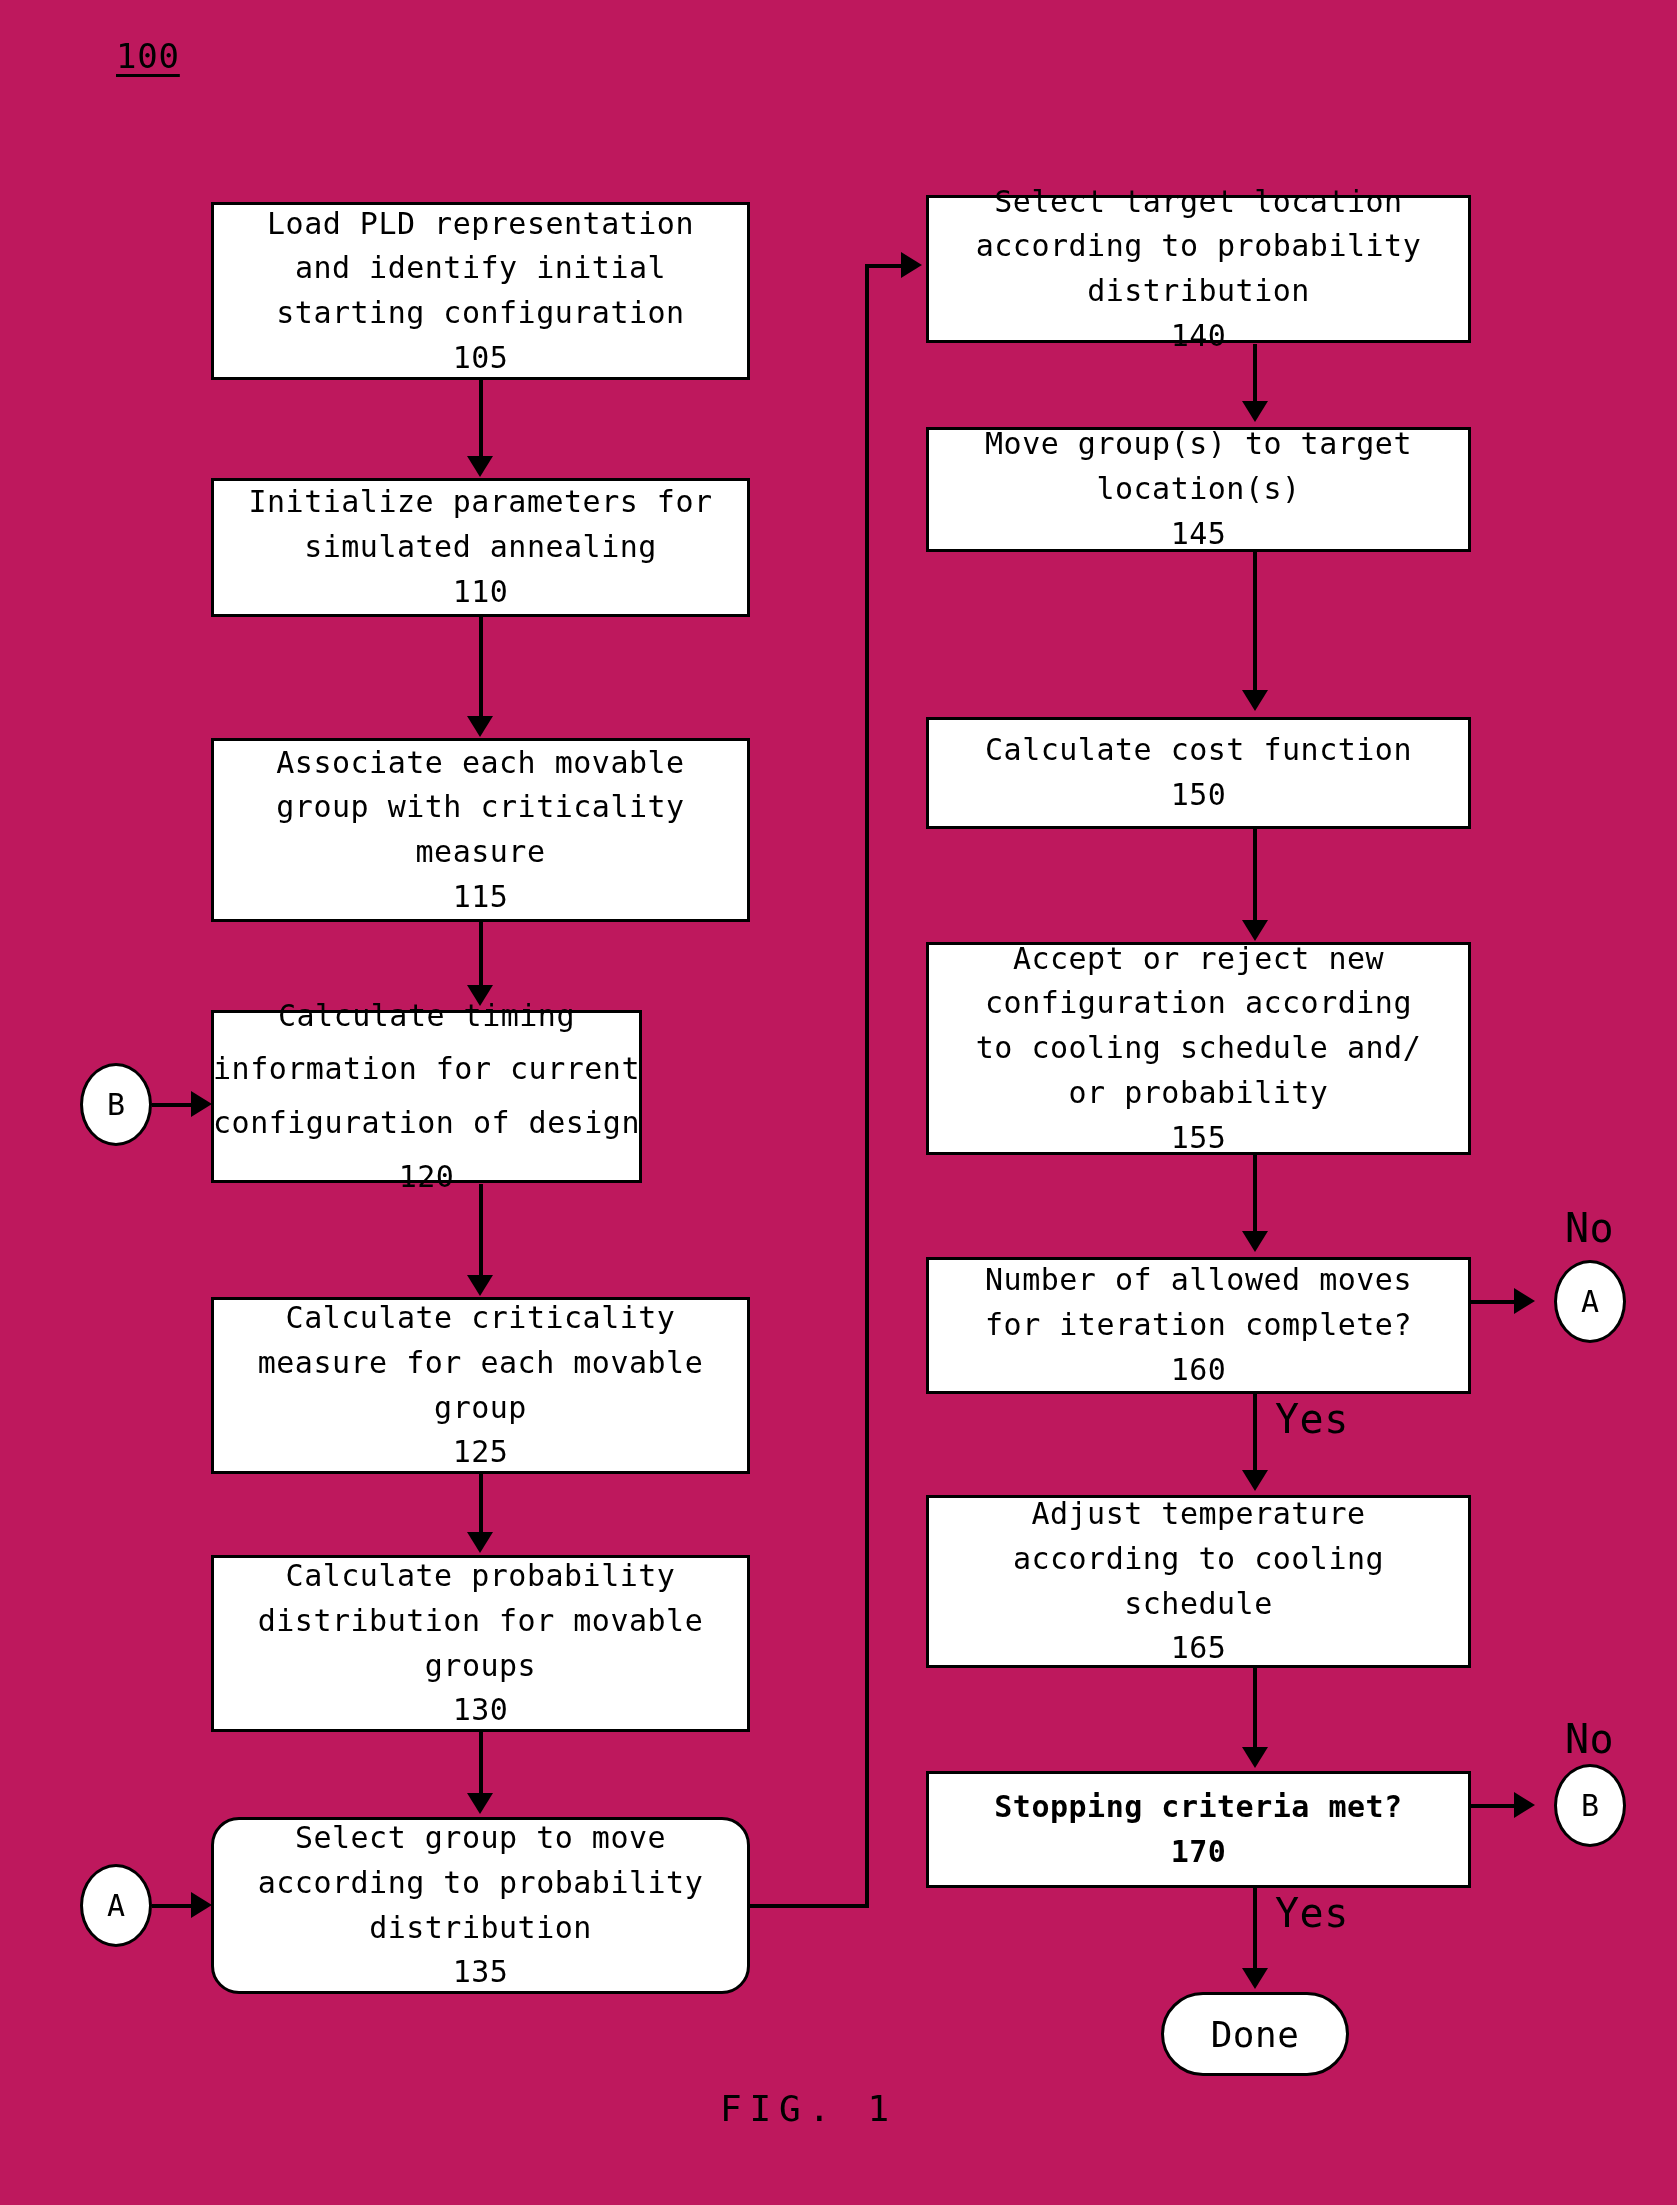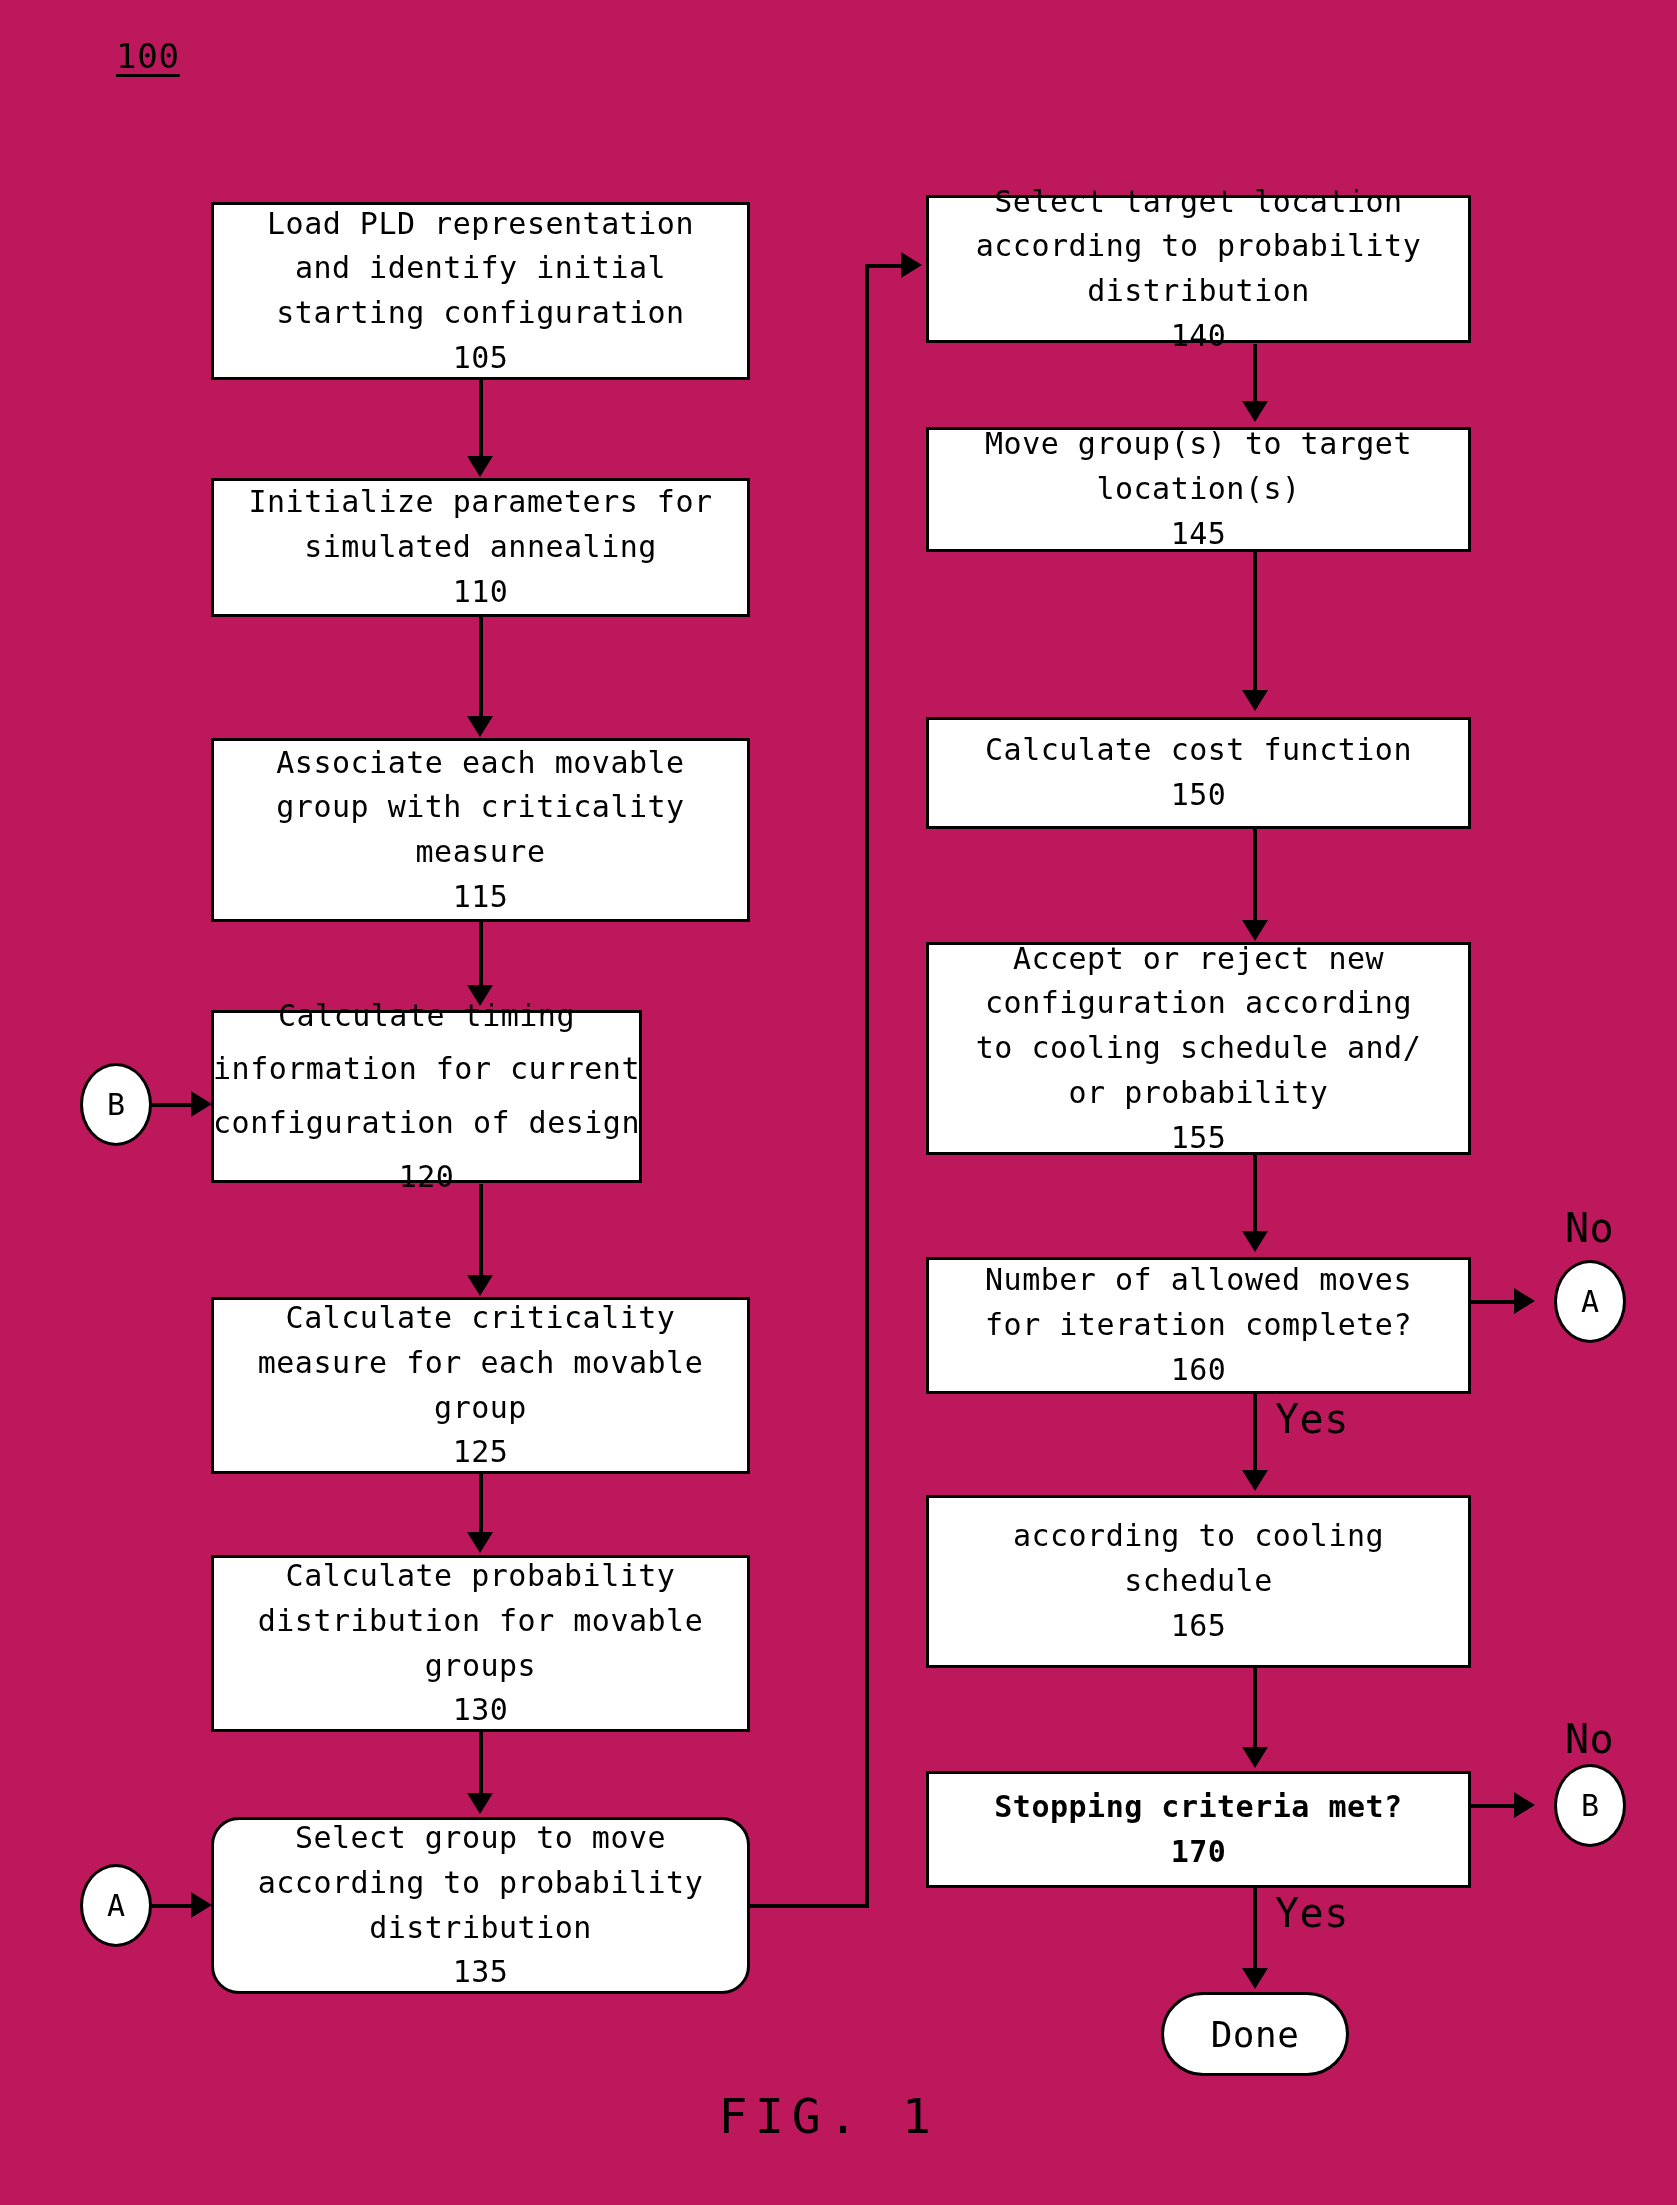--- a/index.html
+++ b/index.html
@@ -29,24 +29,23 @@
     text-underline-offset: 5.5px;
     text-decoration-thickness: 3.1px;
     white-space: nowrap;
   }
   #fig-caption {
     position: absolute;
     left: 0;
     top: 2088px;
     width: 1617px;
     text-align: center;
-    font-size: 48px;
+    font-size: 36px;
     letter-spacing: 7.8px;
     white-space: nowrap;
-    margin-left: 20px;
   }
   
   .box {
     position: absolute;
     border: 3.9px solid #000;
     background: #fff;
     box-sizing: border-box;
     display: flex;
     flex-direction: column;
     align-items: center;
@@ -264,20 +263,21 @@
   <div class="arrow-right" style="left:1514px; top:1288px;"></div>
   <div class="conn" style="left:1554px; top:1260px; width:72px; height:83px;">
     <div class="line">A</div>
   </div>
 
   <div class="vline" style="left:1253px; top:1393px; width:3.9px; height:78px;"></div>
   <div class="arrow-down" style="left:1242px; top:1470px;"></div>
   <div class="edge-label" style="left:1275px; top:1396px;">Yes</div>
 
   <div class="box" style="left:926px; top:1495px; width:545px; height:173px;">
+    <div class="line">Adjust temperature</div>
     <div class="line">according to cooling</div>
     <div class="line">schedule</div>
     <div class="line">165</div>
   </div>
 
   <div class="vline" style="left:1253px; top:1668px; width:3.9px; height:80px;"></div>
   <div class="arrow-down" style="left:1242px; top:1747px;"></div>
 
   <div class="box" style="left:926px; top:1771px; width:545px; height:117px;font-weight:bold;">
     <div class="line">Stopping criteria met?</div>

